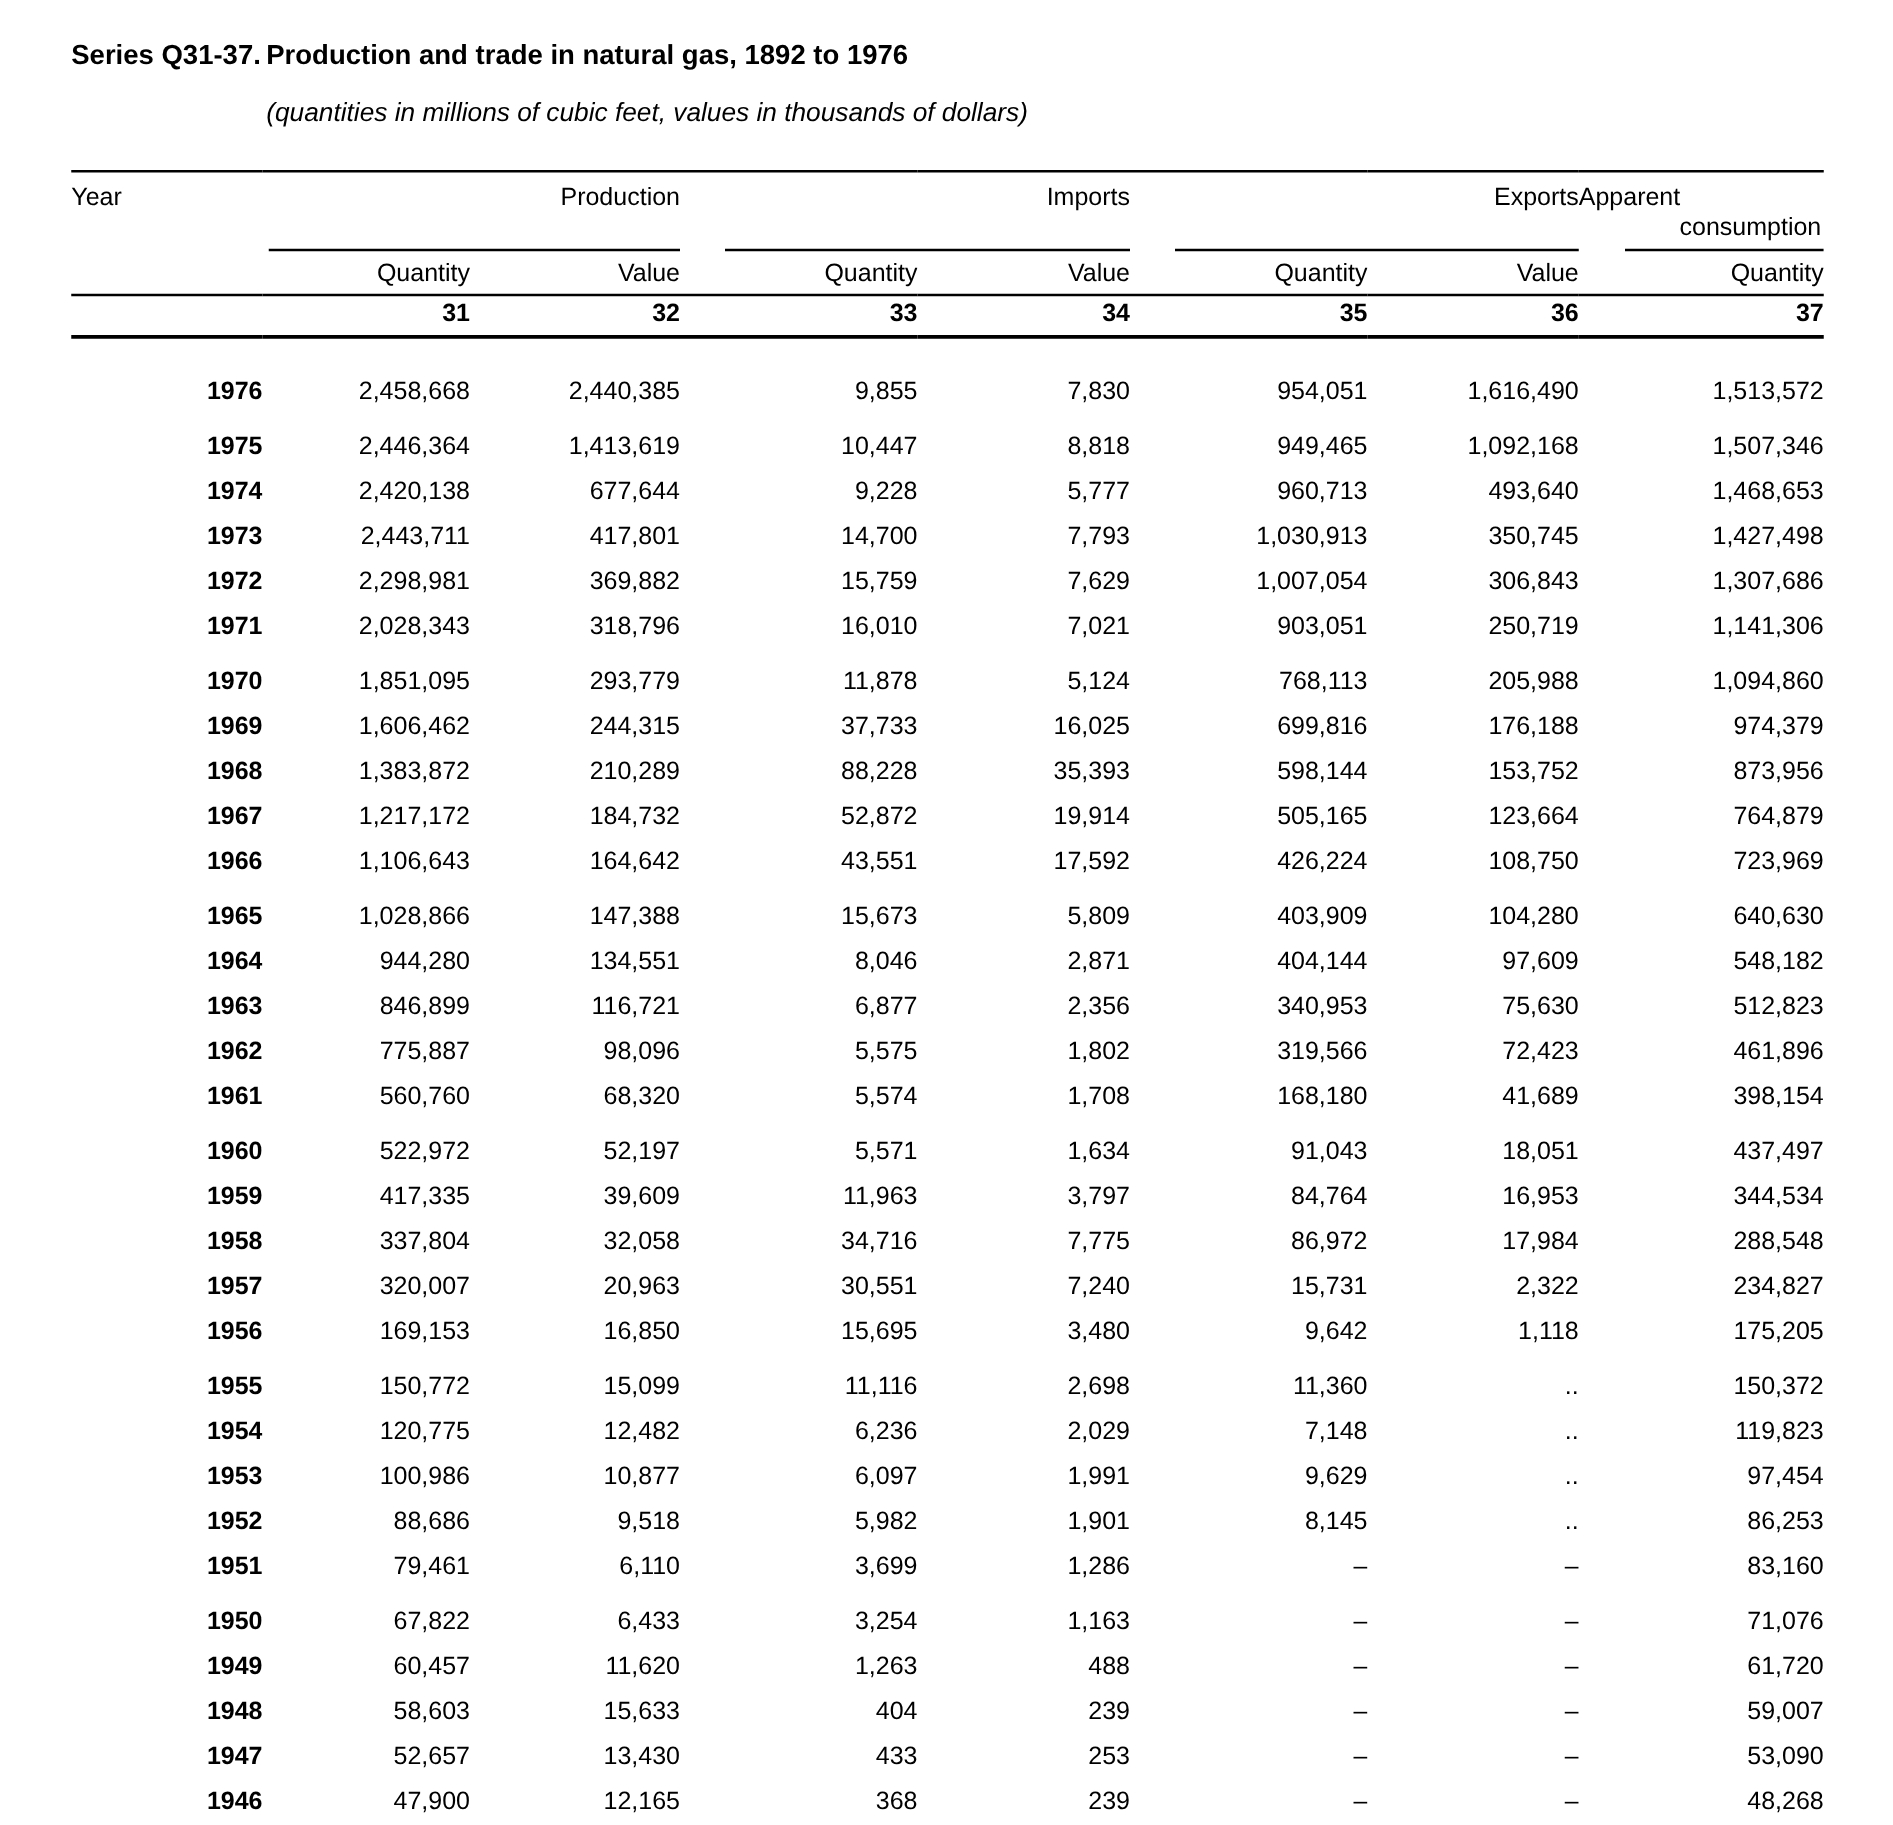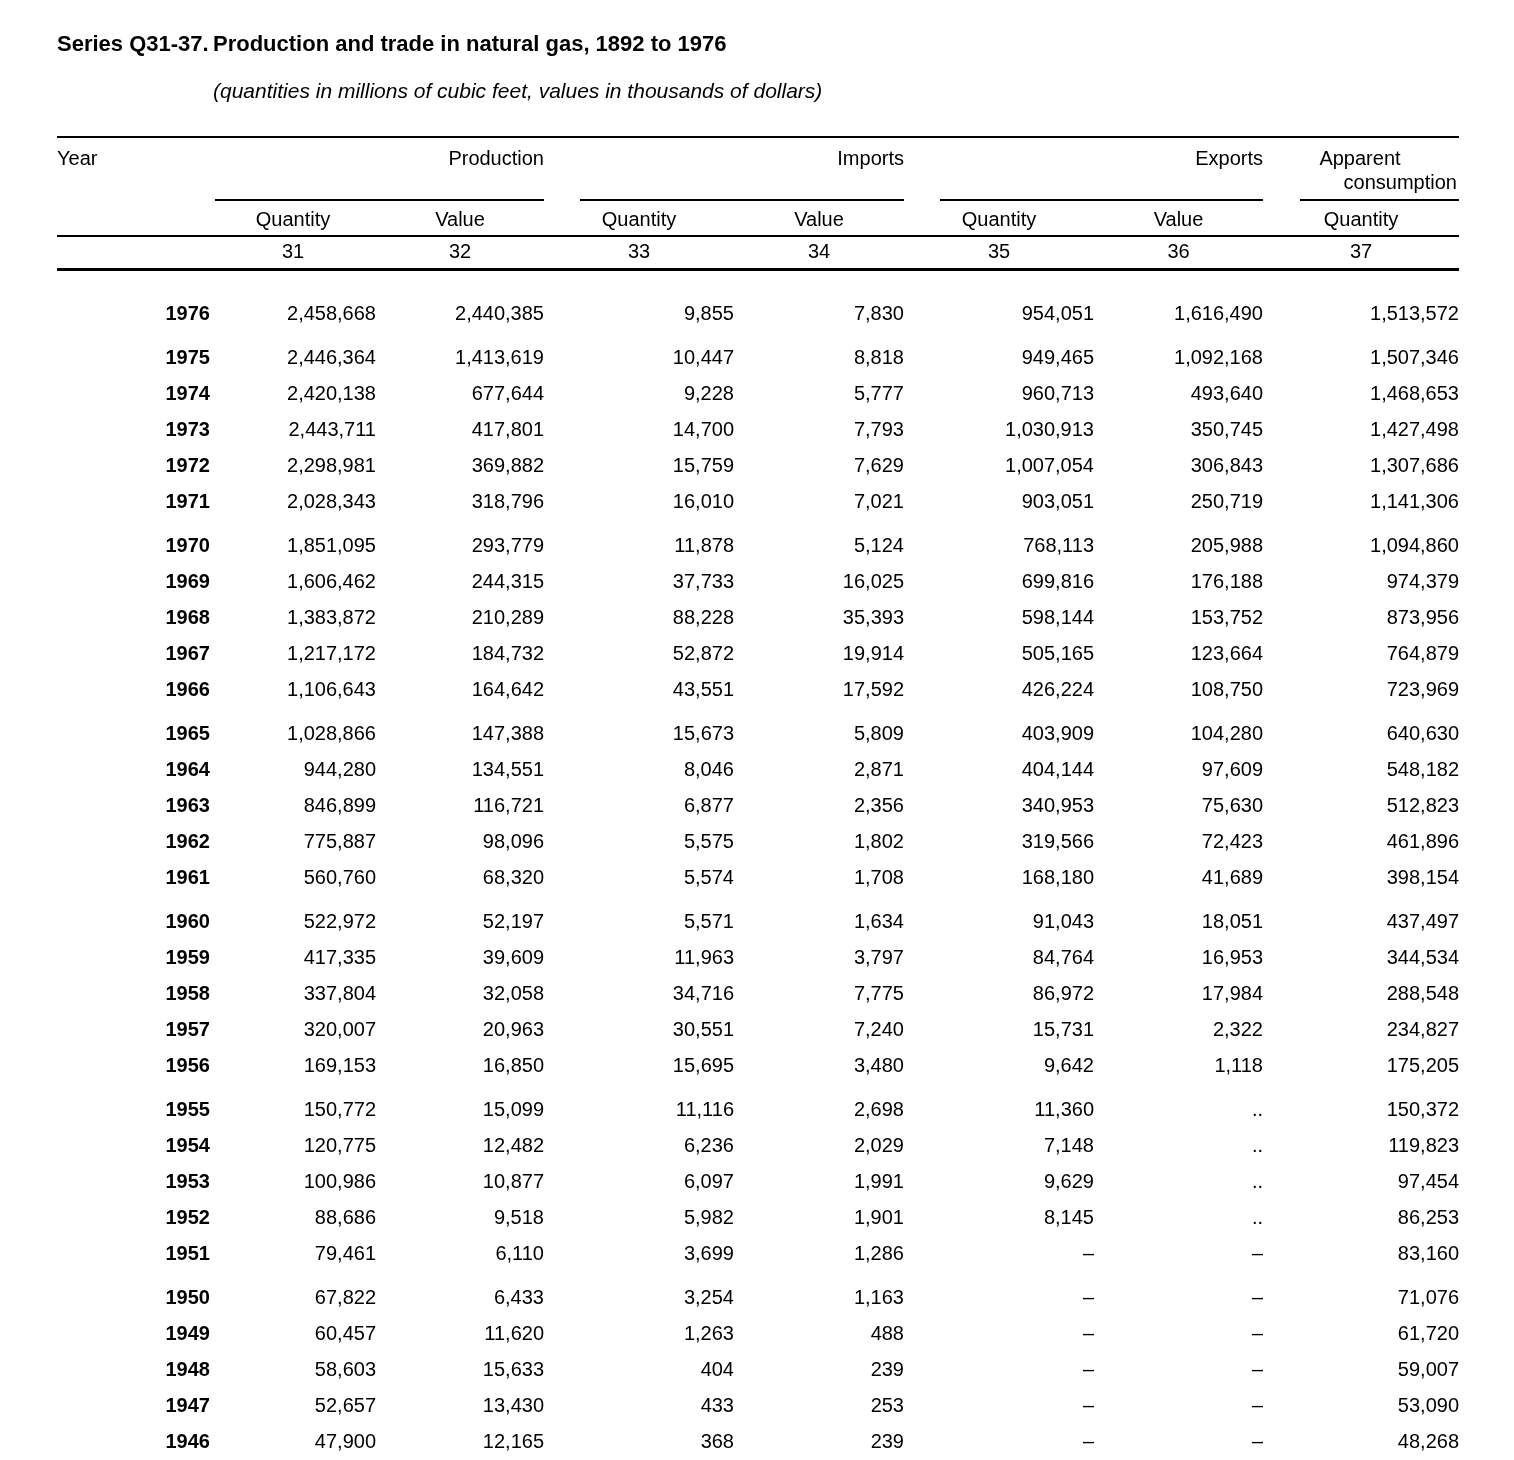--- a/index.html
+++ b/index.html
@@ -11,32 +11,32 @@
   .series-label{width:156px;flex:none;}
   .subtitle{margin-left:156px;margin-top:20px;font-size:21px;line-height:26px;font-style:italic;font-weight:normal;}
 
   
   table{border-collapse:collapse;table-layout:fixed;width:1402px;margin-top:32px;border-top:2.5px solid #000;}
   th,td{padding:0;font-size:20px;font-weight:normal;overflow:hidden;white-space:nowrap;}
 
   .group-row th{padding-top:8px;line-height:24px;vertical-align:top;}
   th.year-h{text-align:left;}
   th.group{text-align:right;}
-  th.apparent{text-align:center;padding-right:2px;}
+  th.apparent{text-align:left;padding-right:2px;}
   .group-row2 th{line-height:24px;text-align:right;padding-right:2px;}
 
   .rule-row td{height:12px;vertical-align:middle;}
   .grule{height:0;border-top:2.5px solid #000;}
   .rule-row td:nth-child(2) .grule{margin:0 -12px 0 5px;}
   .rule-row td:nth-child(3) .grule{margin:0 -12px 0 36px;}
   .rule-row td:nth-child(4) .grule{margin:0 -13px 0 36px;}
   .rule-row td:nth-child(5) .grule{margin:0 0 0 37px;}
 
-  .sub-row th{line-height:22px;padding:2px 0 5px;border-bottom:2px solid #000;}
-  .num-row th{text-align:center;font-weight:normal;line-height:22px;padding:3px 0 6px;border-bottom:3px solid #000;}
+  .sub-row th{text-align:right;line-height:22px;padding:2px 0 5px;border-bottom:2px solid #000;}
+  .num-row th{text-align:right;font-weight:bold;line-height:22px;padding:3px 0 6px;border-bottom:3px solid #000;}
 
   tbody td{height:36px;text-align:right;vertical-align:middle;}
   tbody td.year{text-align:right;font-weight:bold;}
   tr.spacer-first td{height:24px;}
   tr.spacer td{height:8px;}
 </style>
 </head>
 <body>
 
 <div class="page">

